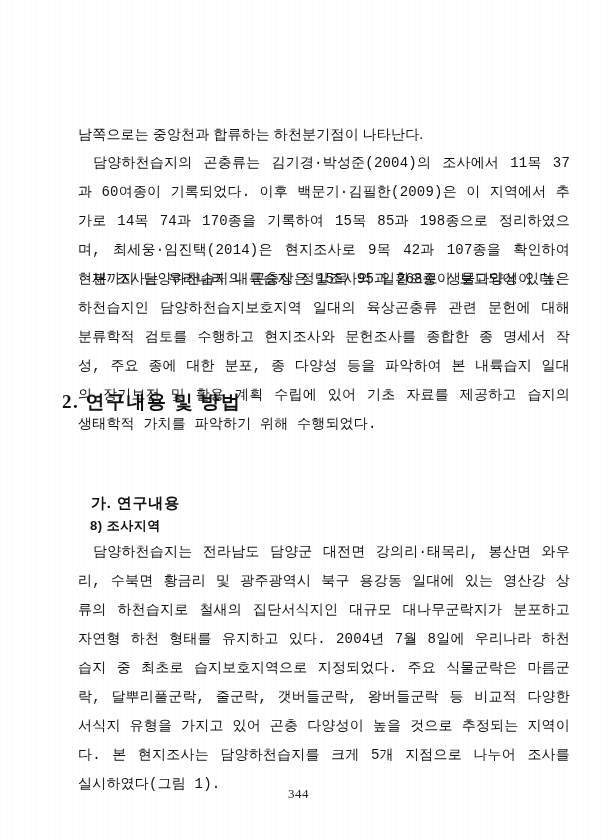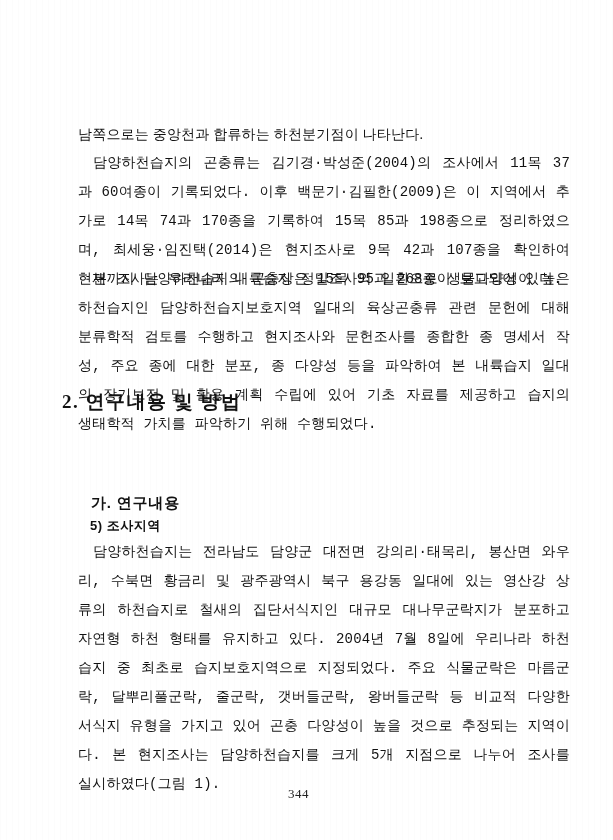--- a/index.html
+++ b/index.html
@@ -83,21 +83,21 @@
   <p class="block body-text p1">남쪽으로는 중앙천과 합류하는 하천분기점이 나타난다.</p>
 
   <p class="block body-text indent p2">담양하천습지의 곤충류는 김기경·박성준(2004)의 조사에서 11목 37과 60여종이 기록되었다. 이후 백문기·김필한(2009)은 이 지역에서 추가로 14목 74과 170종을 기록하여 15목 85과 198종으로 정리하였으며, 최세웅·임진택(2014)은 현지조사로 9목 42과 107종을 확인하여 현재까지 담양하천습지의 곤충상은 15목 95과 268종이 보고되어 있다.</p>
 
   <p class="block body-text indent p3">본 조사는 우리나라 내륙습지 정밀조사의 일환으로 생물다양성이 높은 하천습지인 담양하천습지보호지역 일대의 육상곤충류 관련 문헌에 대해 분류학적 검토를 수행하고 현지조사와 문헌조사를 종합한 종 명세서 작성, 주요 종에 대한 분포, 종 다양성 등을 파악하여 본 내륙습지 일대의 장기보전 및 활용 계획 수립에 있어 기초 자료를 제공하고 습지의 생태학적 가치를 파악하기 위해 수행되었다.</p>
 
   <h1 class="block chapter-heading">2. 연구내용 및 방법</h1>
 
   <h2 class="block section-heading">가. 연구내용</h2>
 
-  <h3 class="block subsection-heading">5) 조사지역</h3>
+  <h3 class="block subsection-heading">8) 조사지역</h3>
 
   <p class="block body-text indent p4">담양하천습지는 전라남도 담양군 대전면 강의리·태목리, 봉산면 와우리, 수북면 황금리 및 광주광역시 북구 용강동 일대에 있는 영산강 상류의 하천습지로 철새의 집단서식지인 대규모 대나무군락지가 분포하고 자연형 하천 형태를 유지하고 있다. 2004년 7월 8일에 우리나라 하천습지 중 최초로 습지보호지역으로 지정되었다. 주요 식물군락은 마름군락, 달뿌리풀군락, 줄군락, 갯버들군락, 왕버들군락 등 비교적 다양한 서식지 유형을 가지고 있어 곤충 다양성이 높을 것으로 추정되는 지역이다. 본 현지조사는 담양하천습지를 크게 5개 지점으로 나누어 조사를 실시하였다(그림 1).</p>
 
   <div class="footer">
     <span>344</span>
   </div>
 
 </div>
 
 </body></html>

